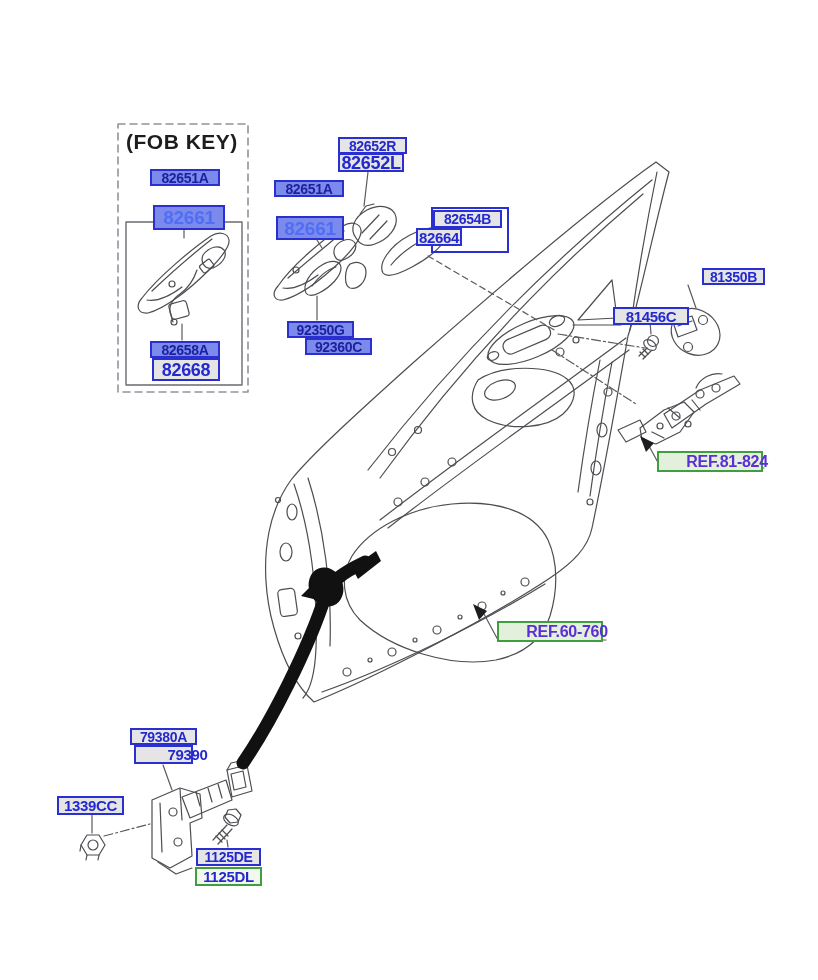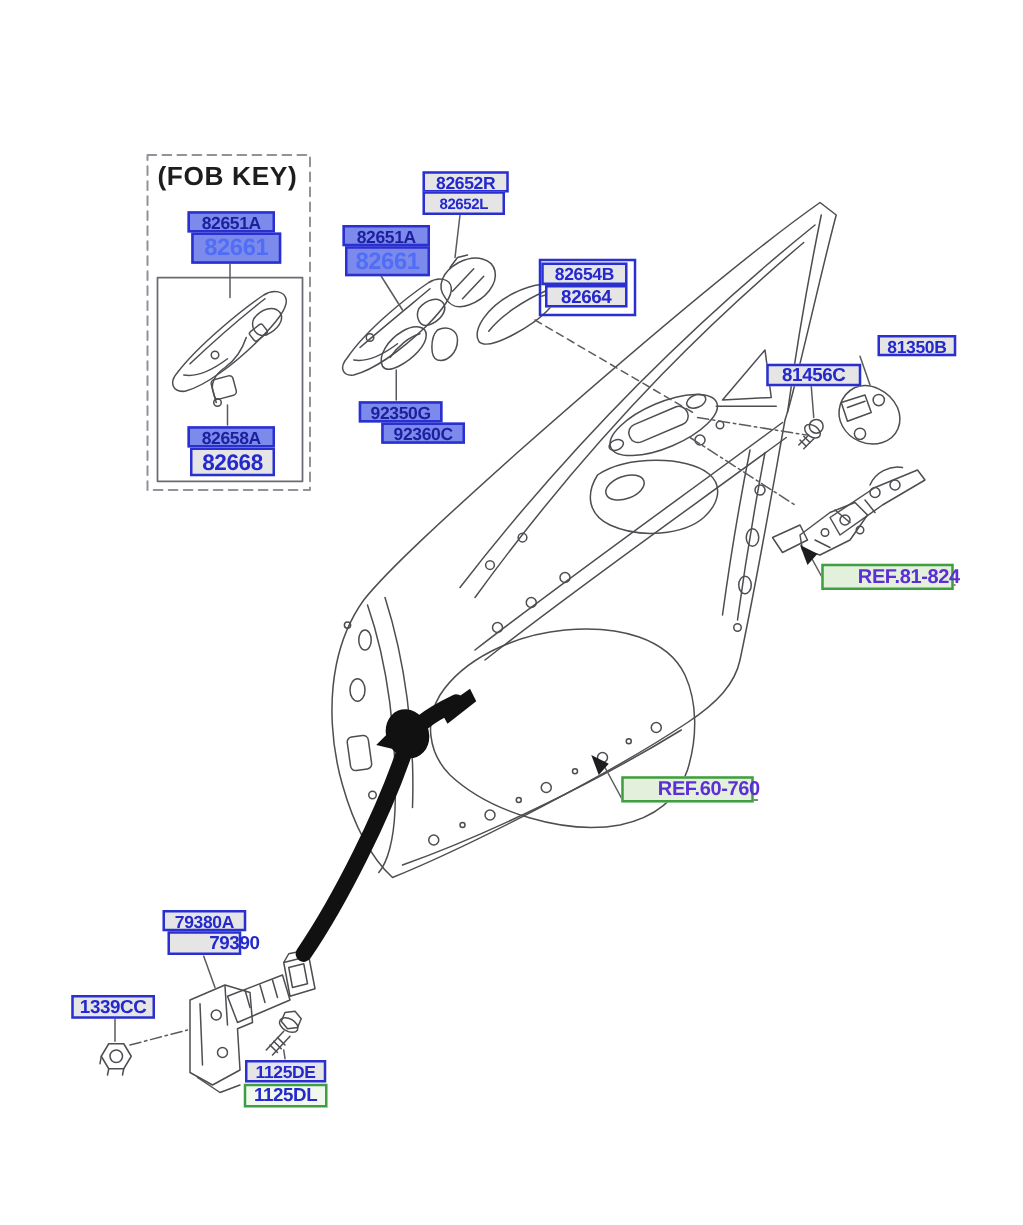--- a/index.html
+++ b/index.html
@@ -16,21 +16,21 @@
   }
   .stage svg{position:absolute;left:0;top:0;}
   .label{
     position:absolute;display:flex;align-items:center;justify-content:center;
     font-weight:bold;box-sizing:border-box;white-space:nowrap;cursor:pointer;
     letter-spacing:-0.3px;line-height:1;z-index:3;
   }
   .outlined{background:#e5e5e5;border:2px solid var(--blue-border);color:var(--blue-text);}
   .outlined-green{background:#f2f8ee;border:2px solid var(--green);color:var(--blue-text);}
   .hl-dark{background:var(--hl-bg);border:2px solid var(--blue-border);color:#1c1f9e;}
-  .hl-light{background:var(--hl-bg);border:2px solid var(--blue-border);color:#4f6ef5;}
+  .hl-light{background:var(--hl-bg);border:2px solid var(--blue-border);color:#4f6ef5;margin-top:19px;}
   .ref{background:#e3f1dc;border:2px solid var(--green);color:#5b2ed6;padding-left:34px;}
   .fob-title{
     position:absolute;left:126px;top:130px;font-size:21px;font-weight:bold;
     color:#1d1d1f;z-index:2;letter-spacing:0.5px;
   }
   .group-box{position:absolute;border:2px solid var(--blue-border);background:transparent;z-index:2;}
 </style>
 </head>
 <body>
 
@@ -247,27 +247,27 @@
   <div class="group-box" style="left:431px;top:207px;width:74px;height:42px;"></div>
 
   <div id="labels-layer">
       <div class="label hl-dark" style="left: 150px; top: 169px; width: 70px; height: 17px; font-size: 14px;">82651A</div>
       <div class="label hl-light" style="left: 153px; top: 186px; width: 72px; height: 25px; font-size: 19px;">82661</div>
       <div class="label hl-dark" style="left: 150px; top: 341px; width: 70px; height: 17px; font-size: 14px;">82658A</div>
       <div class="label outlined" style="left: 152px; top: 358px; width: 68px; height: 23px; font-size: 18px;">82668</div>
       <div class="label hl-dark" style="left: 274px; top: 180px; width: 70px; height: 17px; font-size: 14px;">82651A</div>
       <div class="label hl-light" style="left: 276px; top: 197px; width: 68px; height: 24px; font-size: 19px;">82661</div>
       <div class="label outlined" style="left: 338px; top: 137px; width: 69px; height: 17px; font-size: 14px;">82652R</div>
-      <div class="label outlined" style="left: 338px; top: 153px; width: 66px; height: 19px; font-size: 12px;">82652L</div>
+      <div class="label outlined" style="left: 338px; top: 153px; width: 66px; height: 19px; font-size: 18px;">82652L</div>
       <div class="label outlined" style="left: 433px; top: 210px; width: 69px; height: 18px; font-size: 14px;">82654B</div>
-      <div class="label outlined" style="left: 436px; top: 228px; width: 66px; height: 18px; font-size: 15px;">82664</div>
+      <div class="label outlined" style="left: 416px; top: 228px; width: 46px; height: 18px; font-size: 15px;">82664</div>
       <div class="label hl-dark" style="left: 287px; top: 321px; width: 67px; height: 17px; font-size: 14px;">92350G</div>
       <div class="label hl-dark" style="left: 305px; top: 338px; width: 67px; height: 17px; font-size: 14px;">92360C</div>
       <div class="label outlined" style="left: 657px; top: 268px; width: 63px; height: 17px; font-size: 14px; margin-left: 45px;">81350B</div>
-      <div class="label outlined" style="left: 613px; top: 291px; width: 76px; height: 18px; font-size: 15px;">81456C</div>
+      <div class="label outlined" style="left: 613px; top: 307px; width: 76px; height: 18px; font-size: 15px;">81456C</div>
       <div class="label ref" style="left: 657px; top: 451px; width: 106px; height: 21px; font-size: 16px;">REF.81-824</div>
       <div class="label ref" style="left: 497px; top: 621px; width: 106px; height: 21px; font-size: 16px;">REF.60-760</div>
       <div class="label outlined" style="left: 130px; top: 728px; width: 67px; height: 17px; font-size: 14px;">79380A</div>
       <div class="label outlined" style="left: 134px; top: 745px; width: 59px; height: 19px; font-size: 15px; padding-left: 48px;">79390</div>
       <div class="label outlined" style="left: 57px; top: 796px; width: 67px; height: 19px; font-size: 15px;">1339CC</div>
       <div class="label outlined" style="left: 196px; top: 848px; width: 65px; height: 18px; font-size: 14px;">1125DE</div>
       <div class="label outlined-green" style="left: 195px; top: 867px; width: 67px; height: 19px; font-size: 15px;">1125DL</div>
     </div>
 </div>
 

